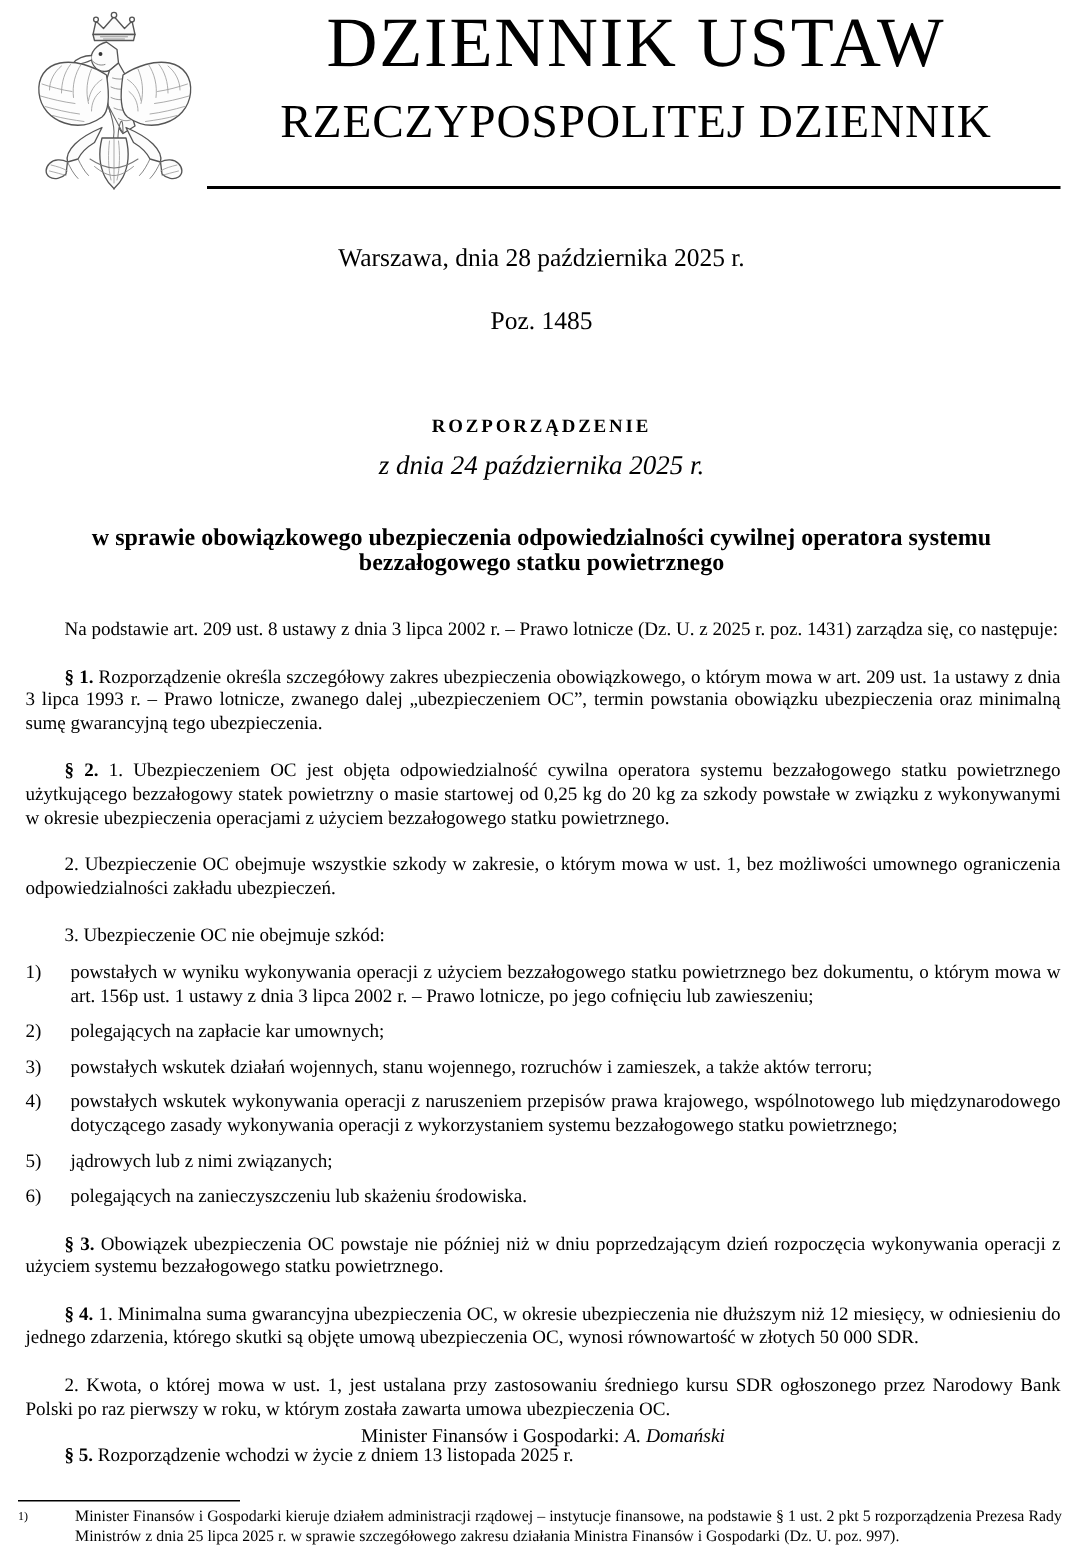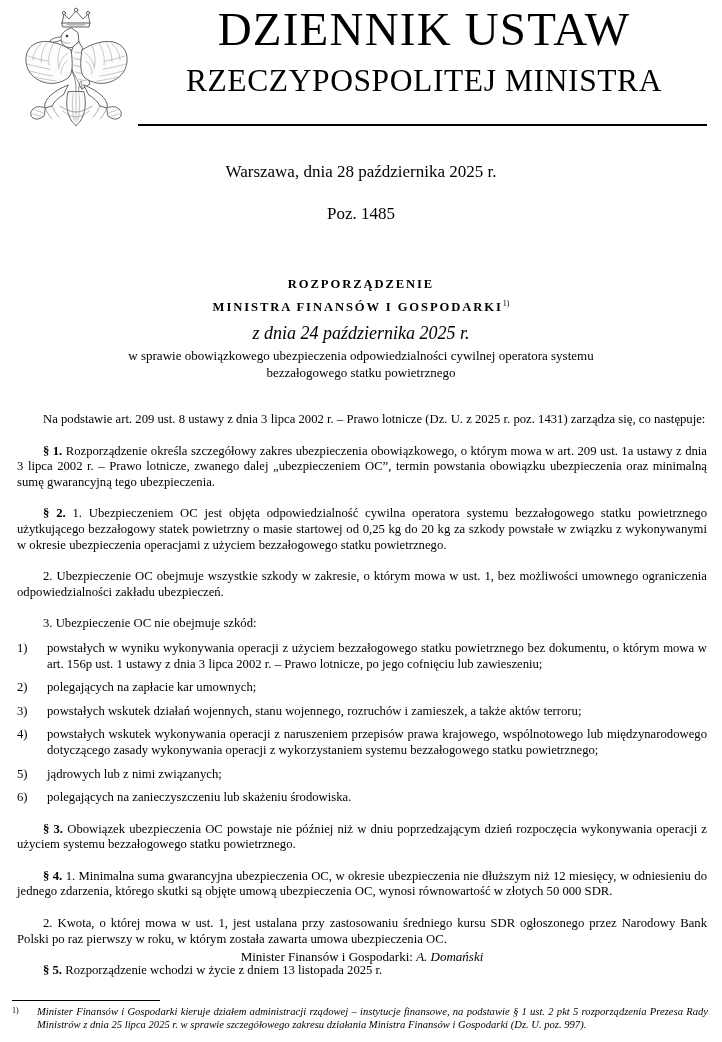--- a/index.html
+++ b/index.html
@@ -119,24 +119,24 @@
     letter-spacing: 0;
     vertical-align: super;
   }
   .act-date {
     font-size: 18px;
     line-height: 18px;
     margin-top: 8px;
     font-style: italic;
   }
   .act-subject {
-    font-size: 13px;
-    font-weight: normal;
+    font-size: 16px;
+    font-weight: bold;
     line-height: 16.5px;
-    margin-top: 6px;
+    margin-top: 32px;
   }
 
   
   .body-text {
     position: absolute;
     left: 17px;
     top: 396px;
     width: 690px;
     font-size: 12.7px;
     line-height: 15.6px;
@@ -201,22 +201,21 @@
   }
   .footnote .fn-mark {
     position: absolute;
     left: 0;
     top: -1px;
     font-size: 8px;
     vertical-align: super;
   }
   .footnote .fn-body {
     display: block;
-    margin-left: 25px;
-    font-style: italic;
+    margin-left: 38px;
   }
 </style>
 </head>
 <body>
 
 <div class="masthead">
 
   <div class="emblem">
     <svg viewBox="0 0 120 124" xmlns="http://www.w3.org/2000/svg">
       <g fill="none" stroke="#6a6a6a" stroke-width="0.9" stroke-linejoin="round" stroke-linecap="round">
@@ -262,43 +261,42 @@
         <path d="M91 102 C89 106 87 110 84 113 M84 100 C82 104 80 108 77 111" stroke="#777" stroke-width="0.6"></path>
 
         <path d="M44 100 C50 104 56 106 60 106 C64 106 70 104 76 100" stroke="#777" stroke-width="0.7"></path>
         <path d="M47 105 C52 109 56 111 60 111 C64 111 68 109 73 105" stroke="#8a8a8a" stroke-width="0.6"></path>
       </g>
     </svg>
   </div>
 
   <div class="masthead-titles">
     <div class="mast-line1">DZIENNIK USTAW</div>
-    <div class="mast-line2">RZECZYPOSPOLITEJ MINISTRA</div>
+    <div class="mast-line2">RZECZYPOSPOLITEJ DZIENNIK</div>
   </div>
   <div class="mast-rule"></div>
 </div>
 
 <div class="place-date">Warszawa, dnia 28 października 2025 r.</div>
 <div class="poz">Poz. 1485</div>
 
 <div class="act-head">
   <div class="act-kind">ROZPORZĄDZENIE</div>
-  <div class="act-authority"><span>MINISTRA FINANSÓW I GOSPODARKI</span><sup>1)</sup></div>
   <div class="act-date">z dnia 24 października 2025 r.</div>
   <div class="act-subject">
     <span>w sprawie obowiązkowego ubezpieczenia odpowiedzialności cywilnej operatora systemu</span><br>
     <span>bezzałogowego statku powietrznego</span>
   </div>
 </div>
 
 <div class="body-text">
 
   <p>Na podstawie art. 209 ust. 8 ustawy z dnia 3 lipca 2002 r. – Prawo lotnicze (Dz. U. z 2025 r. poz. 1431) zarządza się, co następuje:</p>
 
-  <p><b>§ 1.</b><span> Rozporządzenie określa szczegółowy zakres ubezpieczenia obowiązkowego, o którym mowa w art. 209 ust. 1a ustawy z dnia 3 lipca 2002 r. – Prawo lotnicze, zwanego dalej „ubezpieczeniem OC”, termin powstania obowiązku ubezpieczenia oraz minimalną sumę gwarancyjną tego ubezpieczenia.</span></p>
+  <p><b>§ 1.</b><span> Rozporządzenie określa szczegółowy zakres ubezpieczenia obowiązkowego, o którym mowa w art. 209 ust. 1a ustawy z dnia 3 lipca 1993 r. – Prawo lotnicze, zwanego dalej „ubezpieczeniem OC”, termin powstania obowiązku ubezpieczenia oraz minimalną sumę gwarancyjną tego ubezpieczenia.</span></p>
 
   <p><b>§ 2.</b><span> 1. Ubezpieczeniem OC jest objęta odpowiedzialność cywilna operatora systemu bezzałogowego statku powietrznego użytkującego bezzałogowy statek powietrzny o masie startowej od 0,25 kg do 20 kg za szkody powstałe w związku z wykonywanymi w okresie ubezpieczenia operacjami z użyciem bezzałogowego statku powietrznego.</span></p>
 
   <p>2. Ubezpieczenie OC obejmuje wszystkie szkody w zakresie, o którym mowa w ust. 1, bez możliwości umownego ograniczenia odpowiedzialności zakładu ubezpieczeń.</p>
 
   <p>3. Ubezpieczenie OC nie obejmuje szkód:</p>
 
   <ol class="num-list">
     <li><span class="marker">1)</span><span>powstałych w wyniku wykonywania operacji z użyciem bezzałogowego statku powietrznego bez dokumentu, o którym mowa w art. 156p ust. 1 ustawy z dnia 3 lipca 2002 r. – Prawo lotnicze, po jego cofnięciu lub zawieszeniu;</span></li>
     <li><span class="marker">2)</span><span>polegających na zapłacie kar umownych;</span></li>

